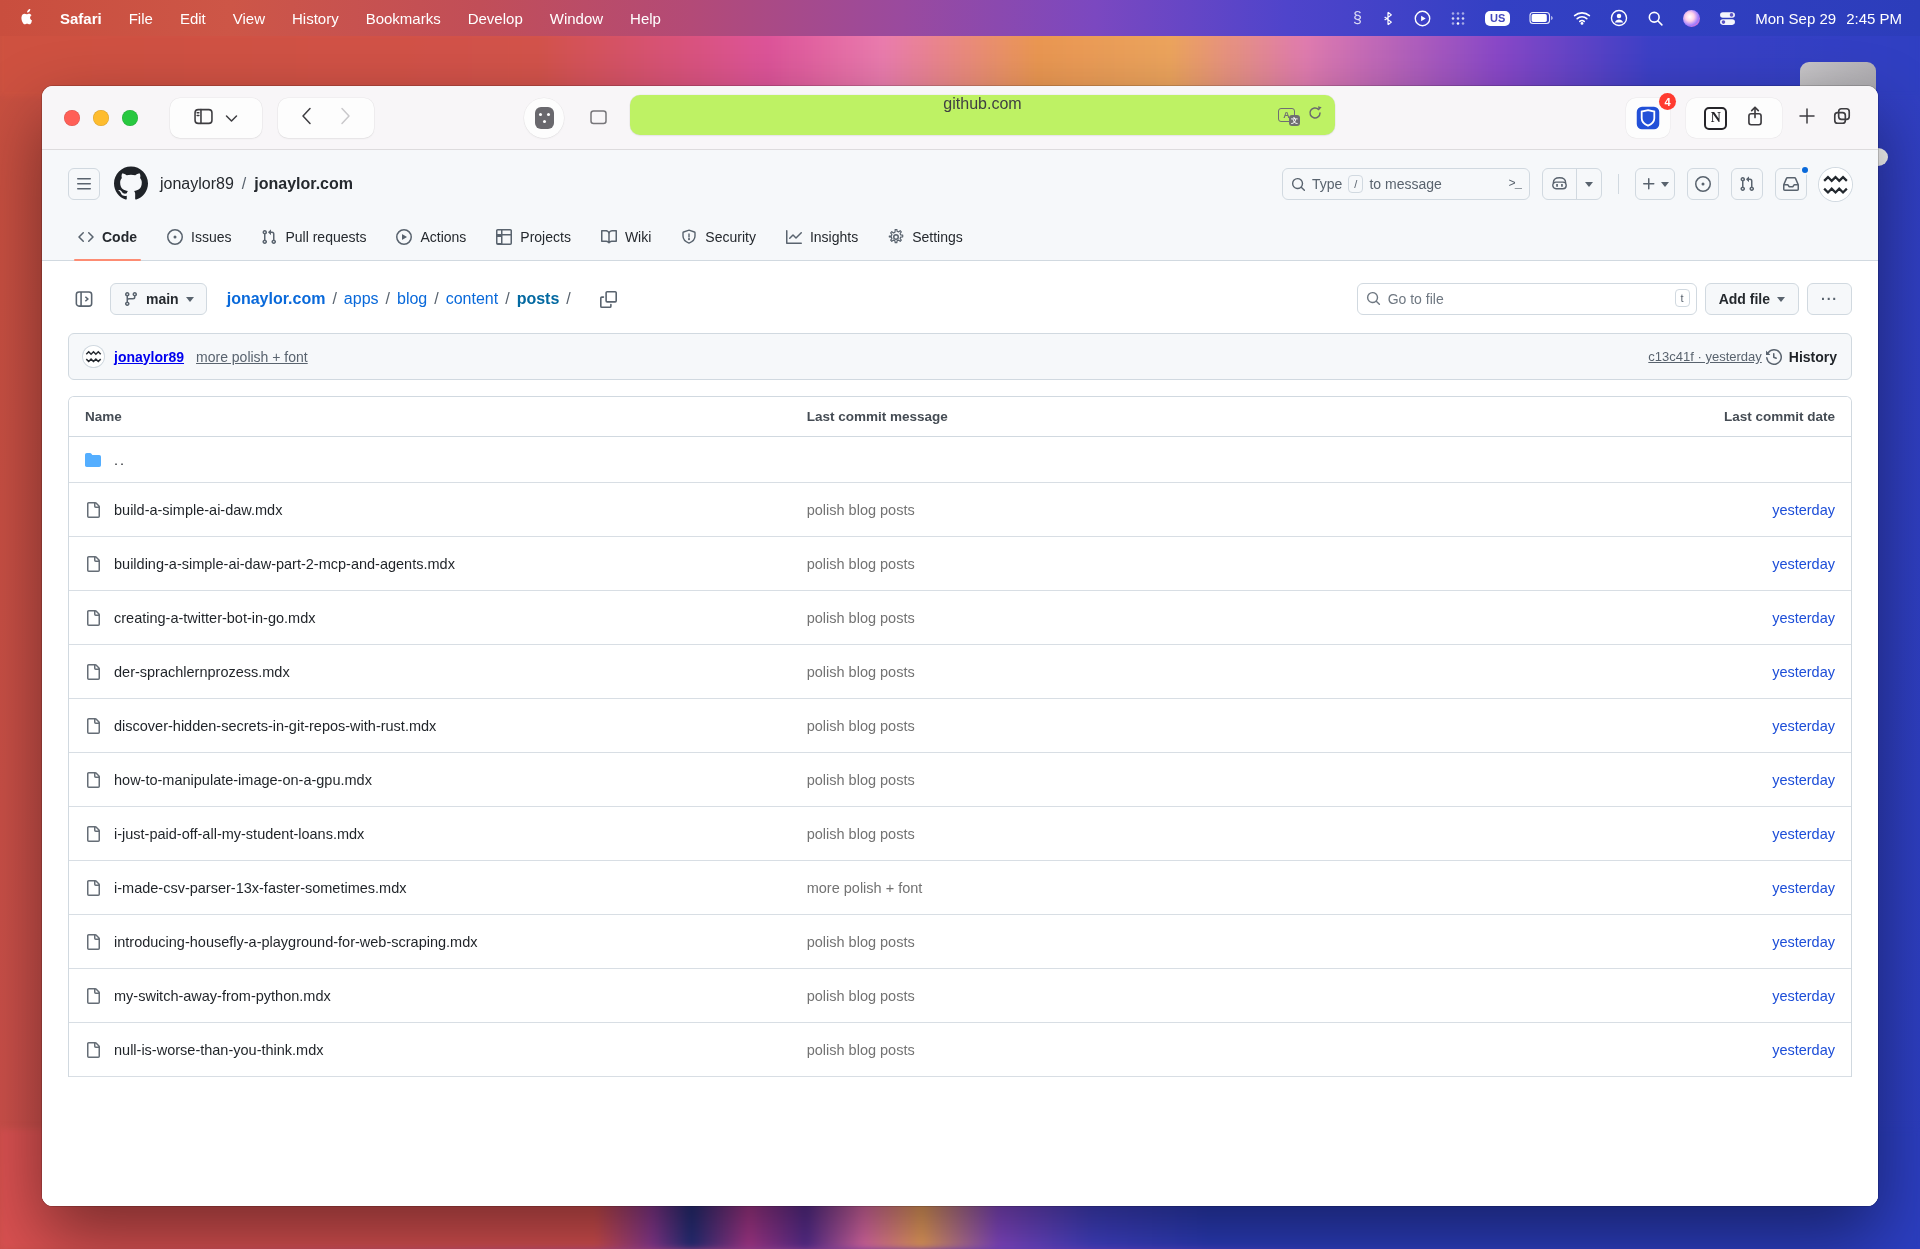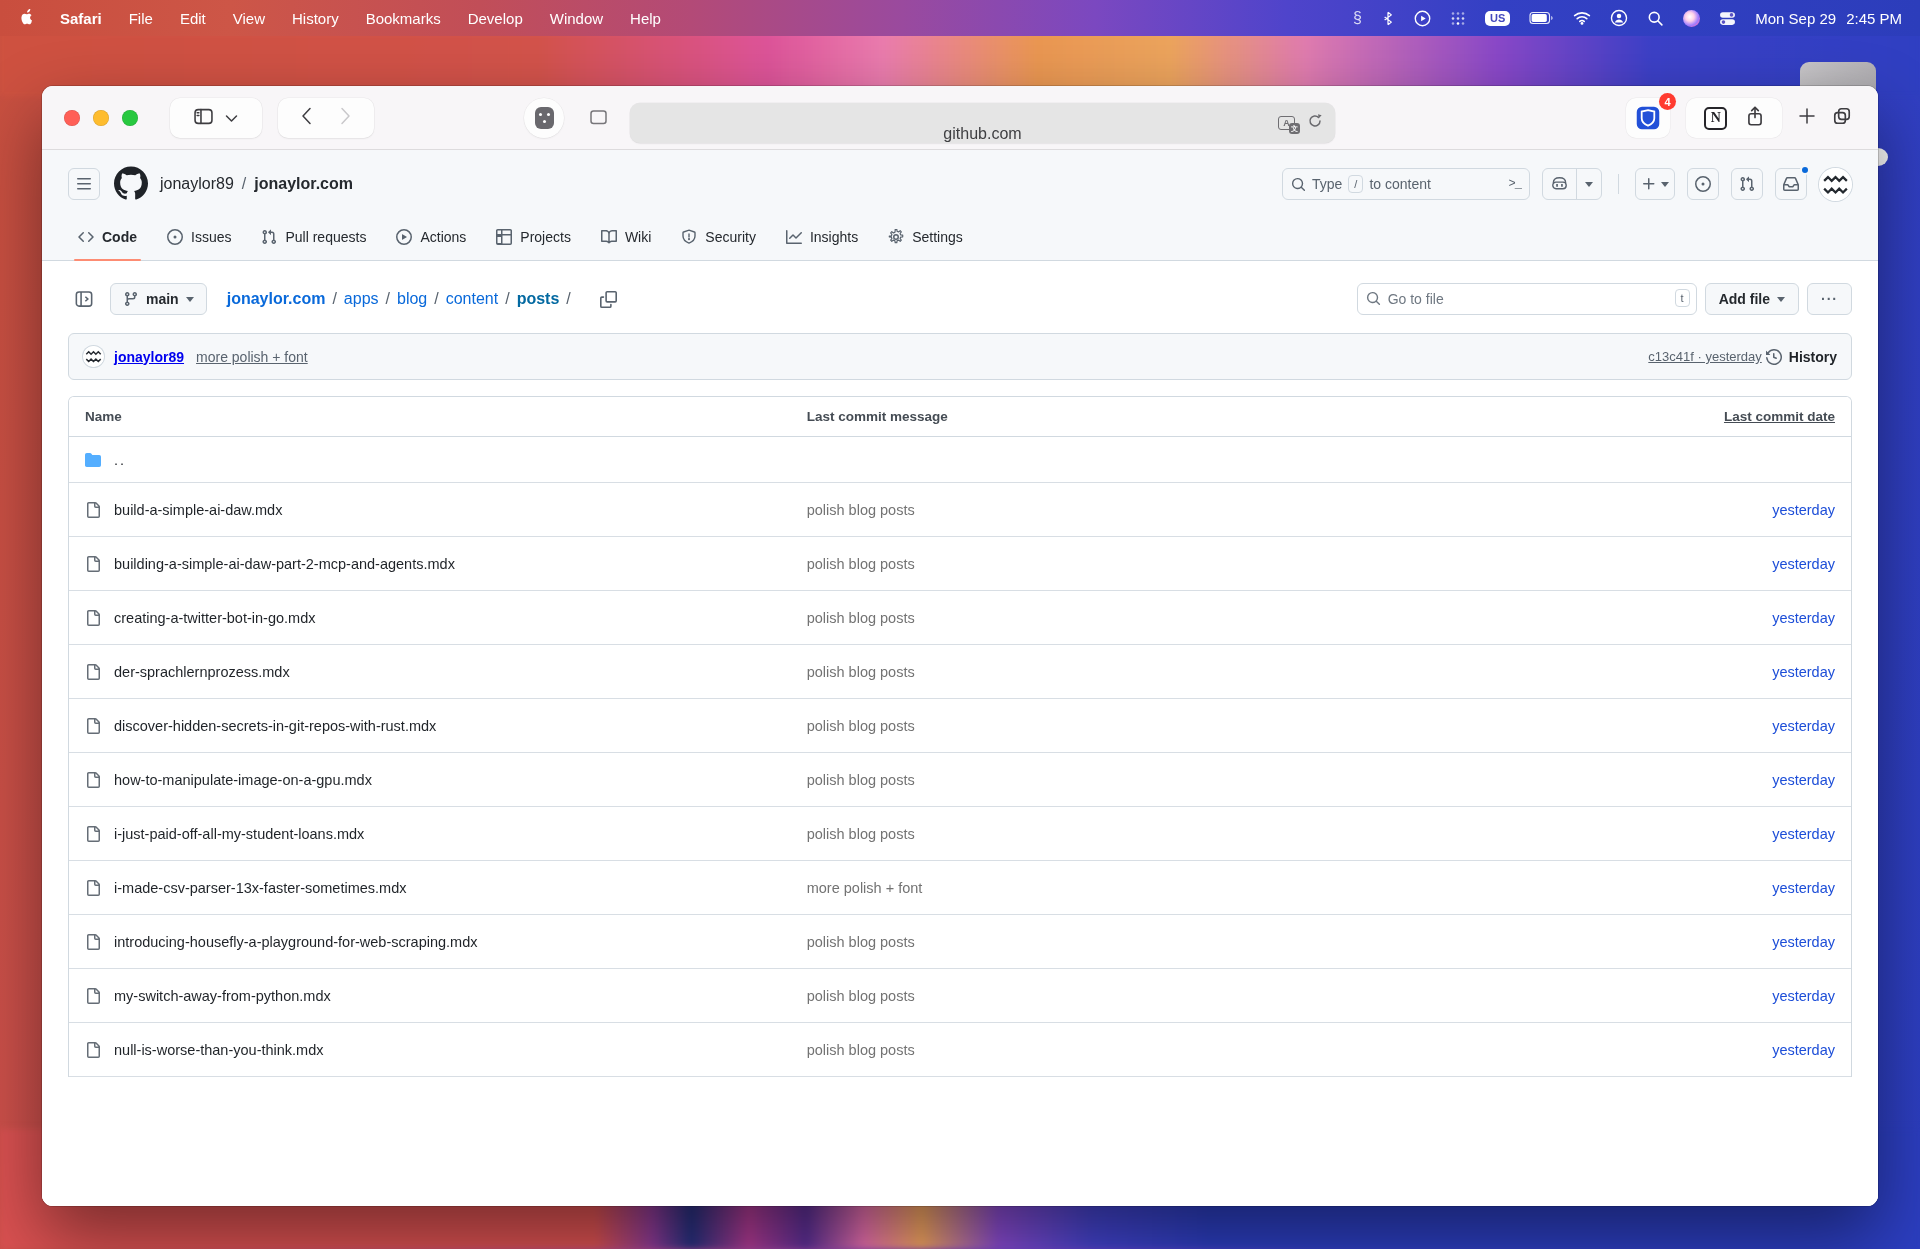--- a/index.html
+++ b/index.html
@@ -50,23 +50,23 @@
   .pill-sidebar { left:128px; width:92px; gap:12px; }
   .pill-nav { left:236px; width:96px; gap:28px; }
   .tb-stroke { stroke:#3e3d41; fill:none; stroke-width:1.5; stroke-linecap:round; stroke-linejoin:round; }
   .fwd { stroke:#c9c8cb; }
   .circle-btn { position:absolute; left:482px; top:12px; width:40px; height:40px; border-radius:50%; background:#fdfdfd;
     box-shadow:0 0 0 .5px rgba(0,0,0,.06), 0 1px 2px rgba(0,0,0,.05); display:flex; align-items:center; justify-content:center; }
   .ext-glyph { width:19px; height:22px; background:#69686d; border-radius:6px; position:relative; }
   .ext-glyph:before { content:""; position:absolute; left:4px; top:6px; width:3px; height:3px; background:#fff; border-radius:50%;
     box-shadow:8px 0 0 #fff, 4px 7px 0 #fff; }
   .layout-icon { position:absolute; left:548px; top:24px; }
-  .urlbar { position:absolute; left:588px; top:17px; width:705px; height:40px; background:#e5e5e5; border-radius:10px;
+  .urlbar { position:absolute; left:588px; top:9px; width:705px; height:40px; background:#bef264; border-radius:10px;
     box-shadow:0 0 0 .5px rgba(0,0,0,.06), 0 1px 2px rgba(0,0,0,.05);
-    display:flex; align-items:flex-end; justify-content:center; font-size:16px; color:#3f3f42; }
+    display:flex; align-items:flex-start; justify-content:center; font-size:16px; color:#3f3f42; }
   .url-icons { position:absolute; right:12px; top:0; height:40px; display:flex; align-items:center; gap:12px; }
   .translate { position:relative; width:17px; height:14px; border:1.6px solid #6f6e72; border-radius:3px;
     font-size:9px; color:#6f6e72; display:flex; align-items:center; justify-content:center; font-weight:bold; }
   .translate i { position:absolute; right:-6px; bottom:-5px; width:11px; height:11px; background:#6f6e72; border-radius:3px;
     color:#fdfdfd; font-style:normal; font-size:7px; line-height:11px; text-align:center; }
   .tb-right { position:absolute; right:26px; top:12px; height:40px; display:flex; align-items:center; gap:16px; }
   .bw-wrap { position:relative; width:44px; height:40px; background:#fdfdfd; border-radius:10px;
     box-shadow:0 0 0 .5px rgba(0,0,0,.06); display:flex; align-items:center; justify-content:center; }
   .bw-badge { position:absolute; top:-5px; right:-6px; min-width:17px; height:17px; border-radius:9px; background:#ff3b30;
     color:#fff; font-size:11px; font-weight:bold; display:flex; align-items:center; justify-content:center; padding:0 4px; }
@@ -135,21 +135,21 @@
   .commit-msg { color:#59636e; margin-left:2px; }
   .commit-right { margin-left:auto; display:flex; align-items:center; gap:4px; }
   .commit-meta { color:#59636e; font-size:13px; }
   .history-link { display:flex; align-items:center; gap:7px; color:#1f2328; font-weight:600; text-decoration:none; }
   .history-link svg { color:#59636e; }
 
   .files-box { margin-top:16px; border:1px solid #d1d9e0; border-radius:6px 6px 0 0; border-bottom:none; overflow:hidden; }
   table.files { width:100%; border-collapse:separate; border-spacing:0; font-size:14.5px; }
   .files th { text-align:left; font-weight:600; color:#454c54; font-size:13.5px; height:40px; padding:0 16px;
     border-bottom:1px solid #d1d9e0; background:#fff; }
-  .files th.col-date { text-align:right;text-decoration:underline; }
+  .files th.col-date { text-align:right; }
   .files td { height:54px; padding:0 16px; border-bottom:1px solid #d8dee4; }
   .files tr.parent td { height:46px; }
   .name-cell { display:flex; align-items:center; gap:13px; }
   .file-link { color:#1f2328; text-decoration:none; }
   .msg-link { color:#737373; text-decoration:none; }
   .date-cell { text-align:right; color:#1d4ed8; }
   .col-name { width:40.5%; }
   .col-date { width:200px; }
   .ficon { color:#656d76; flex:none; display:flex; }
   .dots-link { color:#1f2328; letter-spacing:2px; text-decoration:none; }
@@ -368,21 +368,21 @@
           <span class="crumb-sep">/</span>
           <a class="crumb-repo" href="#">jonaylor.com</a>
         </span>
         <div class="gh-top-right">
           <div class="search-pill">
             <svg width="15" height="15" viewBox="0 0 16 16" fill="currentColor">
                 <path d="M10.68 11.74a6 6 0 0 1-7.922-8.982 6 6 0 0 1 8.982 7.922l3.04 3.04a.749.749 0 0 1-.326 1.275.749.749 0 0 1-.734-.215ZM11.5 7a4.499 4.499 0 1 0-8.997 0A4.499 4.499 0 0 0 11.5 7Z"></path>
               </svg>
             <span>Type</span>
             <span class="kbd">/</span>
-            <span>to content</span>
+            <span>to message</span>
             <span class="prompt">&gt;_</span>
           </div>
           <div class="copilot-btn">
             <span class="seg">
               <svg width="17" height="17" viewBox="0 0 16 16" fill="none" stroke="currentColor" stroke-width="1.3">
                   <path d="M2.2 6.5c0-2 .5-2.9 1.4-3.6C4.7 2 6.3 1.7 8 1.7s3.3.3 4.4 1.2c.9.7 1.4 1.6 1.4 3.6"></path>
                   <rect x="1.7" y="5.8" width="12.6" height="6.2" rx="3"></rect>
                   <line x1="5.7" y1="7.6" x2="5.7" y2="10" stroke-width="1.6"></line>
                   <line x1="10.3" y1="7.6" x2="10.3" y2="10" stroke-width="1.6"></line>
                 </svg>

